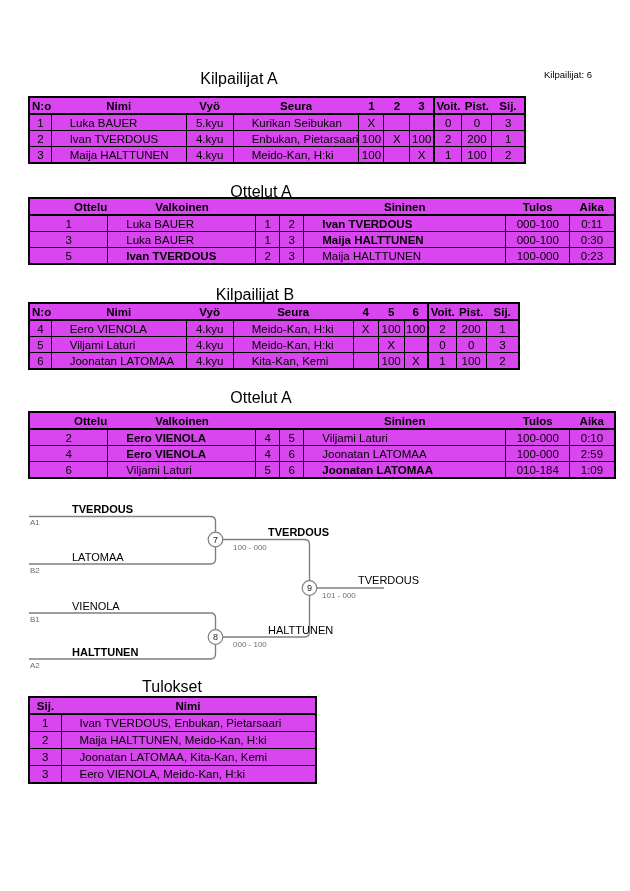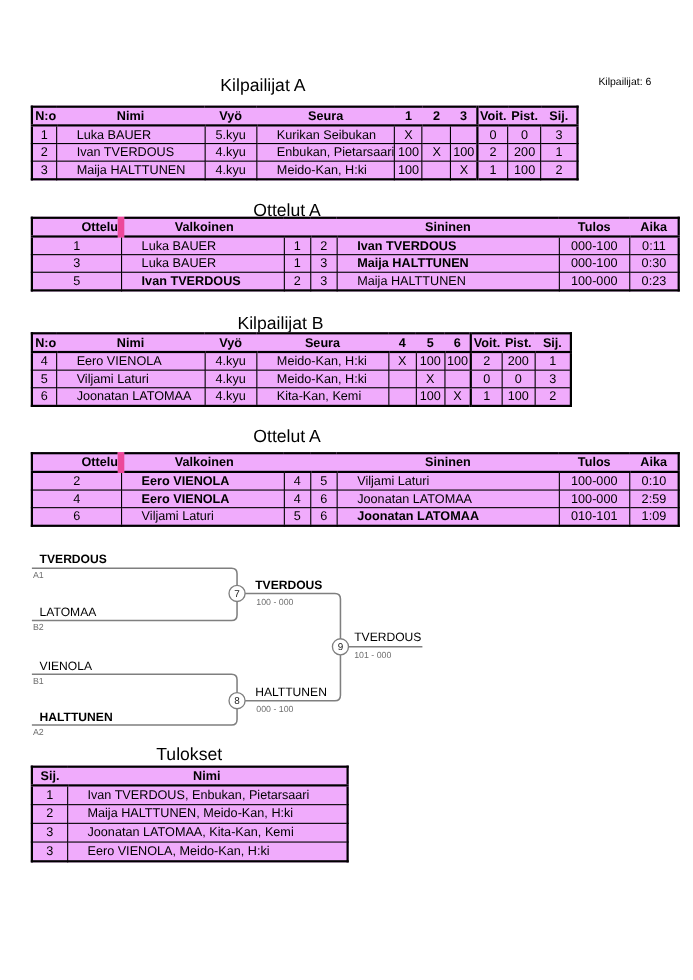--- a/index.html
+++ b/index.html
@@ -4,33 +4,33 @@
 <style>
   html,body{margin:0;padding:0;background:#fff;}
   .page{position:relative;width:630px;height:891px;background:#ffffff;
         font-family:"Liberation Sans",sans-serif;color:#000;overflow:hidden;}
   .title{position:absolute;left:0;top:43px;width:616px;text-align:center;
          font-size:18px;font-weight:bold;white-space:pre;letter-spacing:-0.2px;}
   .count{position:absolute;left:544px;top:69px;font-size:9.5px;}
   .slabel{position:absolute;transform:translateX(-50%);font-weight:normal;
           font-size:16px;white-space:nowrap;}
   table.tbl{position:absolute;border-collapse:collapse;table-layout:fixed;
-            font-size:11.5px;background:#f0abfc;border:2px solid #000;}
+            font-size:11.5px;background:#d946ef;border:2px solid #000;}
   .tbl th{font-weight:bold;border:none;border-bottom:2px solid #000;
           height:15px;padding:0;text-align:center;overflow:hidden;white-space:nowrap;}
   .tbl td{border:1px solid #000;height:15px;padding:0;text-align:center;
           overflow:hidden;white-space:nowrap;}
   .tbl .hl{text-align:left;padding-left:2px;}
   .tbl .l{text-align:left;padding-left:18px;}
   .tbl .sep{border-left:2px solid #000;}
-  .tbl .hbr{border-right:6px solid #ec4899;padding-left:44px;}
+  .tbl .hbr{border-right:1px solid #ec4899;padding-left:44px;}
   .rtable td{height:16px;}
   .b{font-weight:bold;}
   .bsvg{position:absolute;left:0;top:495px;}
-  .bname{position:absolute;font-size:11px;white-space:nowrap;}
+  .bname{position:absolute;font-size:11px;white-space:nowrap;margin-left:36px;}
   .bseed{position:absolute;font-size:8px;color:#6e6e6e;white-space:nowrap;}
   .bscore{position:absolute;font-size:8px;color:#6e6e6e;white-space:nowrap;}
   .cnum{font-size:9px;fill:#222;font-family:"Liberation Sans",sans-serif;}
 </style>
 </head>
 <body>
 
 <div class="page">
 
   <div class="count">Kilpailijat: 6</div>
@@ -268,21 +268,21 @@
         <td class="l">Joonatan LATOMAA</td>
         <td>100-000</td>
         <td>2:59</td>
       </tr>
       <tr>
         <td>6</td>
         <td class="l">Viljami Laturi</td>
         <td>5</td>
         <td>6</td>
         <td class="l b">Joonatan LATOMAA</td>
-        <td>010-101</td>
+        <td>010-184</td>
         <td>1:09</td>
       </tr>
     </tbody>
   </table>
 
   <svg class="bsvg" width="450" height="185" viewBox="0 0 450 185">
     <g fill="none" stroke="#7f7f7f" stroke-width="1.4">
       <path d="M 29 21.5 H 210.5 Q 215.5 21.5 215.5 26.5 V 37.3"></path>
       <path d="M 29 69 H 210.5 Q 215.5 69 215.5 64 V 51.8"></path>
       <path d="M 222.8 44.5 H 304.5 Q 309.5 44.5 309.5 49.5 V 85.7"></path>

